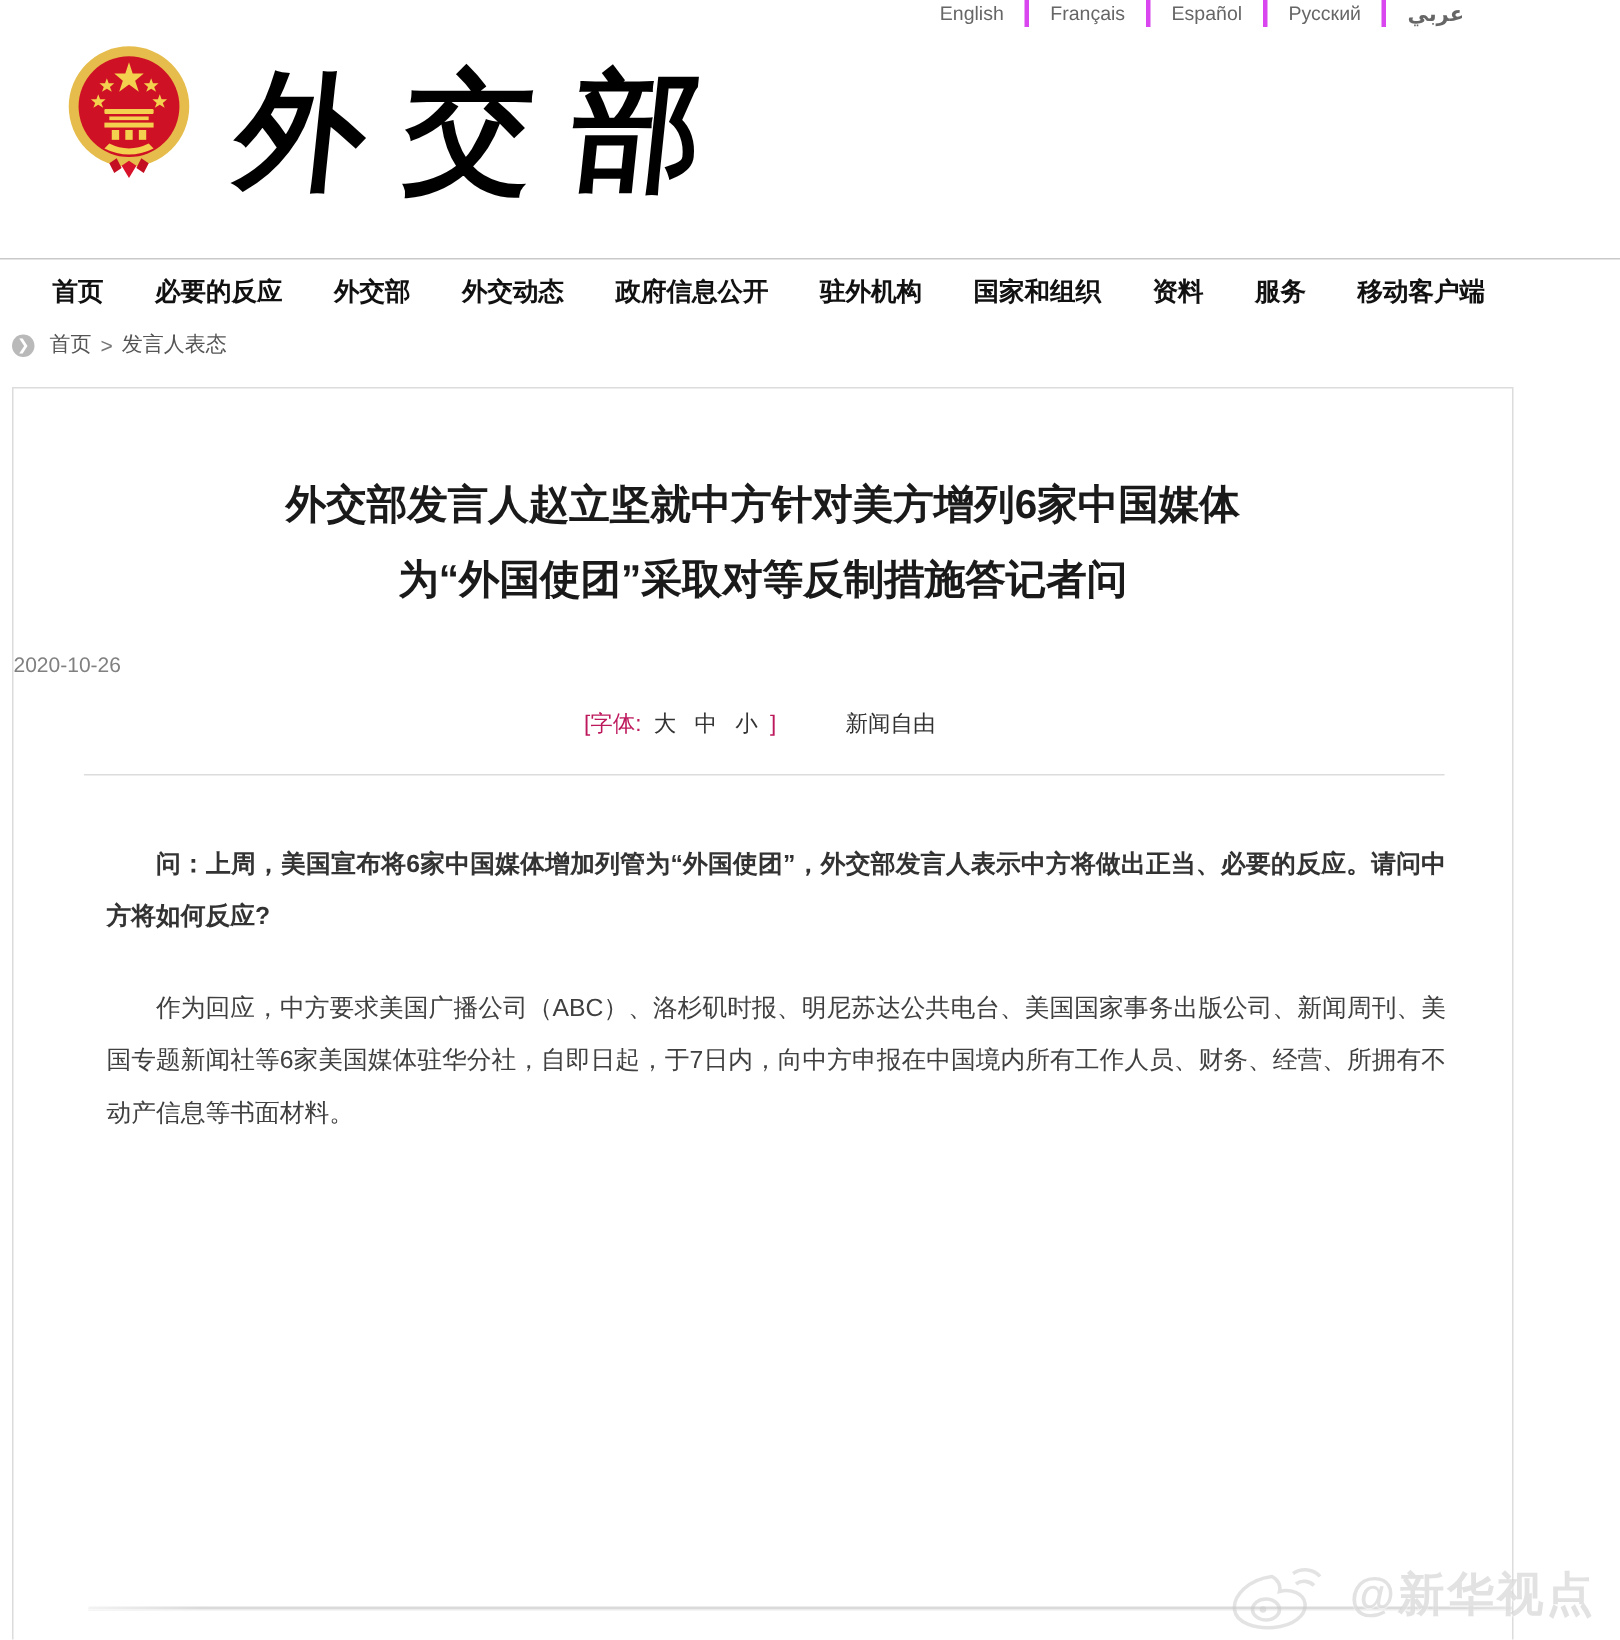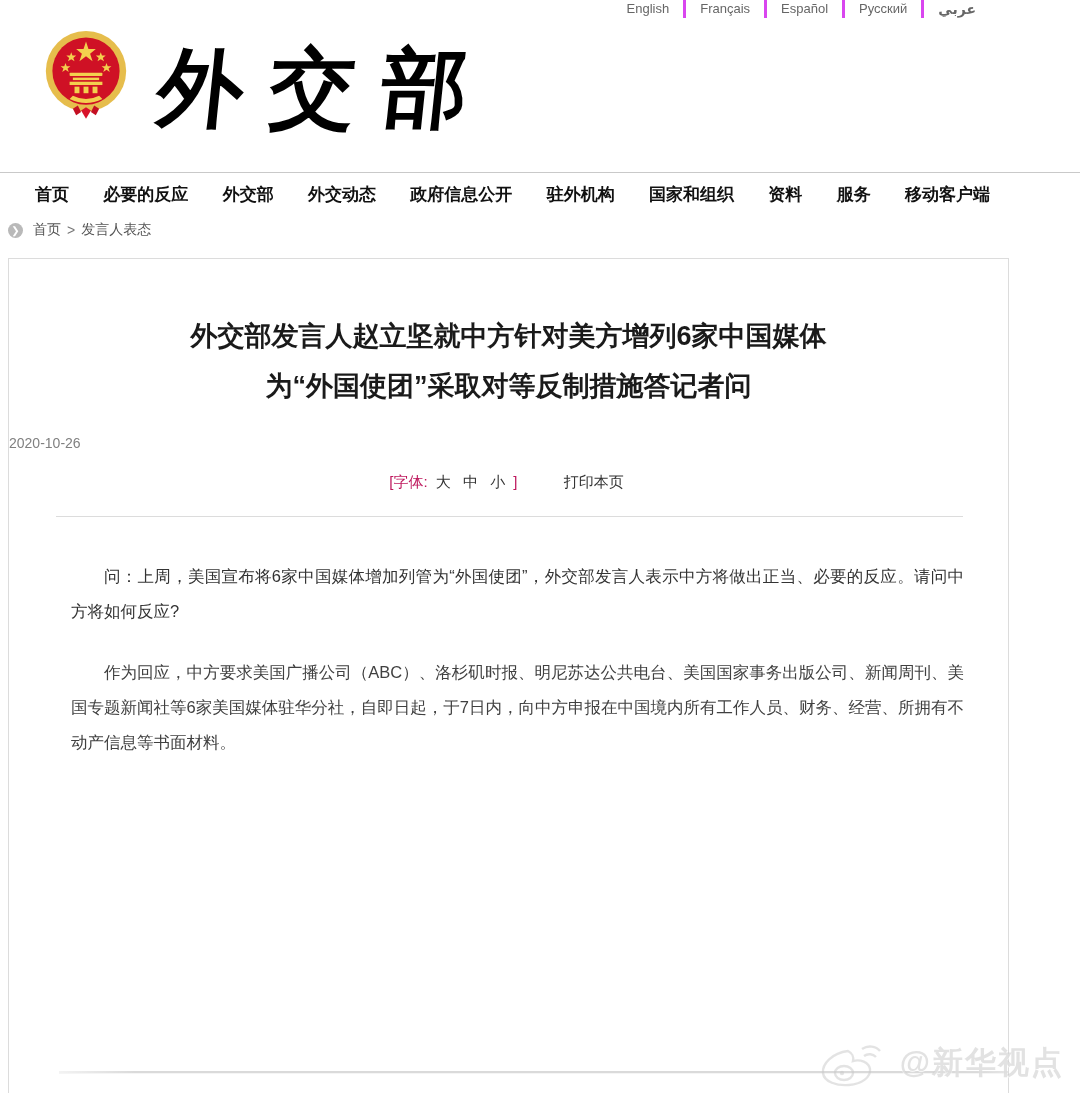--- a/index.html
+++ b/index.html
@@ -78,21 +78,21 @@
   .meta-row a.print { margin-left:42px; }
   .title-sep {
     margin:24px 45px 0 47px; border-top:1px solid #dcdcdc; height:0;
   }
 
   .article-body { padding:42px 44px 0 62px; }
   .article-body p {
     font-size:16.5px; line-height:35px; color:#404040;
     text-indent:2em; margin-bottom:26px; text-align:justify;
   }
-  .article-body p.q { font-weight:normal; color:#333; }
+  .article-body p.q { font-weight:bold; color:#333; }
 
   .bottom-sep {
     position:absolute; left:50px; right:0; top:812px; height:2px;
     background:linear-gradient(to right,#f3f3f3,#dadada 8%,#dadada 97%,#e6e6e6);
     box-shadow:0 1px 0 #f5f5f5;
   }
 
   
   .watermark {
     position:absolute; right:16px; bottom:4px; display:flex; align-items:center;
@@ -166,21 +166,21 @@
   </h1>
 
   <div class="article-date">2020-10-26</div>
 
   <div class="meta-row">
     <span class="lbl">[字体:</span>
     <a href="#">大</a>
     <a href="#">中</a>
     <a href="#">小</a>
     <span class="lbl">]</span>
-    <a href="#" class="print">打印本页</a>
+    <a href="#" class="print">新闻自由</a>
   </div>
 
   <div class="title-sep"></div>
 
   <div class="article-body">
     <p class="q">问：上周，美国宣布将6家中国媒体增加列管为“外国使团”，外交部发言人表示中方将做出正当、必要的反应。请问中方将如何反应?</p>
     <p>作为回应，中方要求美国广播公司（ABC）、洛杉矶时报、明尼苏达公共电台、美国国家事务出版公司、新闻周刊、美国专题新闻社等6家美国媒体驻华分社，自即日起，于7日内，向中方申报在中国境内所有工作人员、财务、经营、所拥有不动产信息等书面材料。</p>
   </div>
 
   <div class="bottom-sep"></div>

